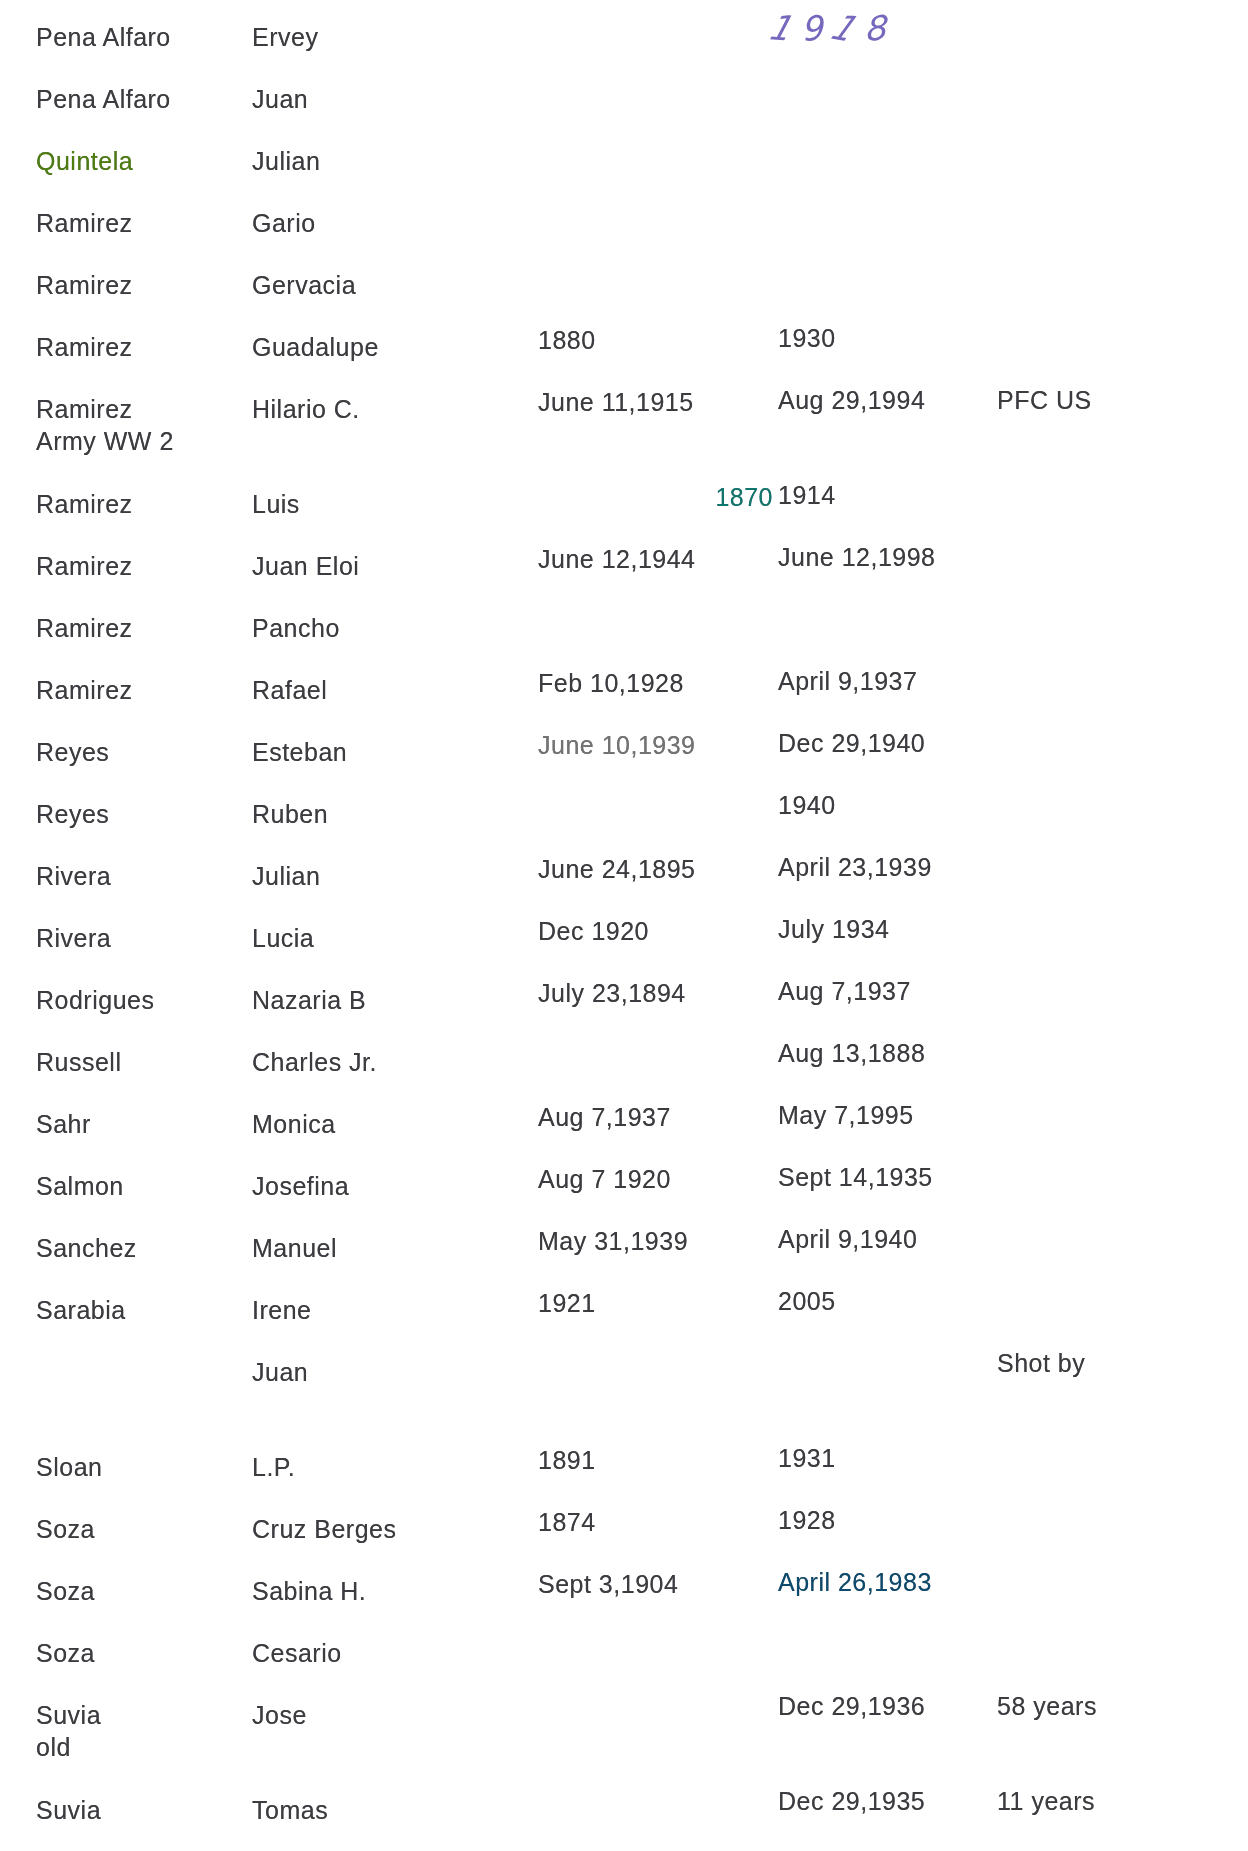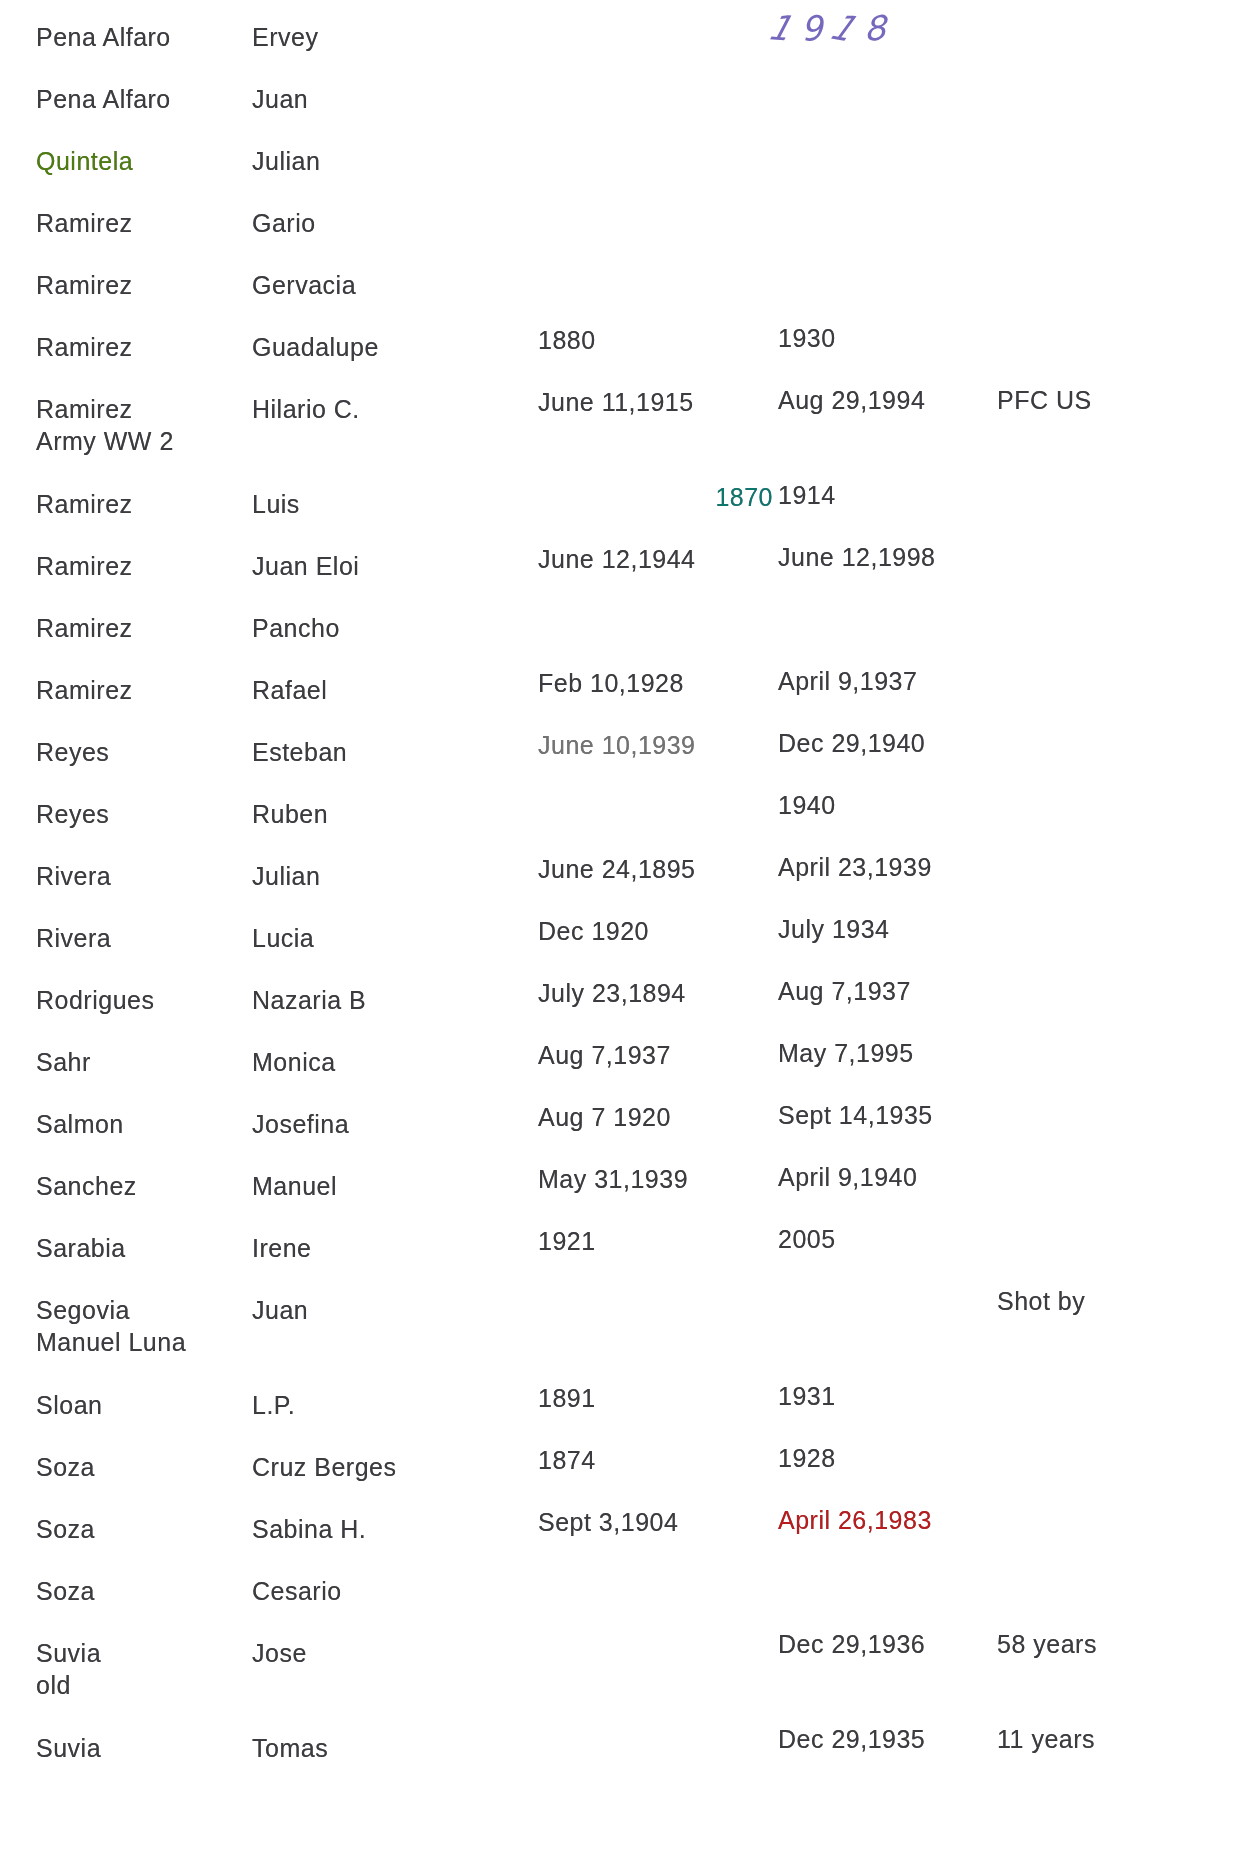--- a/index.html
+++ b/index.html
@@ -219,20 +219,30 @@
       <div class="l1">Rodrigues</div>
       <div class="l2"></div>
     </div>
     <div class="cell given" style="color: rgb(60, 60, 64);">Nazaria B</div>
     <div class="cell birth" style="color: rgb(60, 60, 64);">July 23,1894</div>
     <div class="cell death" style="color: rgb(60, 60, 64);">Aug 7,1937</div>
     <div class="cell note" style="color: rgb(60, 60, 64);"></div>
   </div>
       <div class="row">
     <div class="cell surname" style="color: rgb(60, 60, 64);">
+      <div class="l1">Russell</div>
+      <div class="l2"></div>
+    </div>
+    <div class="cell given" style="color: rgb(60, 60, 64);">Charles Jr.</div>
+    <div class="cell birth" style="color: rgb(60, 60, 64);"></div>
+    <div class="cell death" style="color: rgb(60, 60, 64);">Aug 13,1888</div>
+    <div class="cell note" style="color: rgb(60, 60, 64);"></div>
+  </div>
+      <div class="row">
+    <div class="cell surname" style="color: rgb(60, 60, 64);">
       <div class="l1">Sahr</div>
       <div class="l2"></div>
     </div>
     <div class="cell given" style="color: rgb(60, 60, 64);">Monica</div>
     <div class="cell birth" style="color: rgb(60, 60, 64);">Aug 7,1937</div>
     <div class="cell death" style="color: rgb(60, 60, 64);">May 7,1995</div>
     <div class="cell note" style="color: rgb(60, 60, 64);"></div>
   </div>
       <div class="row">
     <div class="cell surname" style="color: rgb(60, 60, 64);">
@@ -258,24 +268,20 @@
     <div class="cell surname" style="color: rgb(60, 60, 64);">
       <div class="l1">Sarabia</div>
       <div class="l2"></div>
     </div>
     <div class="cell given" style="color: rgb(60, 60, 64);">Irene</div>
     <div class="cell birth" style="color: rgb(60, 60, 64);">1921</div>
     <div class="cell death" style="color: rgb(60, 60, 64);">2005</div>
     <div class="cell note" style="color: rgb(60, 60, 64);"></div>
   </div>
       <div class="row two-line">
-    <div class="cell surname" style="color: rgb(60, 60, 64);">
-      <div class="l1">Segovia</div>
-      <div class="l2">Manuel Luna</div>
-    </div>
     <div class="cell given" style="color: rgb(60, 60, 64);">Juan</div>
     <div class="cell birth" style="color: rgb(60, 60, 64);"></div>
     <div class="cell death" style="color: rgb(60, 60, 64);"></div>
     <div class="cell note" style="color: rgb(60, 60, 64);">Shot by</div>
   </div>
       <div class="row">
     <div class="cell surname" style="color: rgb(60, 60, 64);">
       <div class="l1">Sloan</div>
       <div class="l2"></div>
     </div>
@@ -294,21 +300,21 @@
     <div class="cell death" style="color: rgb(60, 60, 64);">1928</div>
     <div class="cell note" style="color: rgb(60, 60, 64);"></div>
   </div>
       <div class="row">
     <div class="cell surname" style="color: rgb(60, 60, 64);">
       <div class="l1">Soza</div>
       <div class="l2"></div>
     </div>
     <div class="cell given" style="color: rgb(60, 60, 64);">Sabina H.</div>
     <div class="cell birth" style="color: rgb(60, 60, 64);">Sept 3,1904</div>
-    <div class="cell death" style="color: #b91c1c;">April 26,1983</div>
+    <div class="cell death" style="color: #0c4a6e;">April 26,1983</div>
     <div class="cell note" style="color: rgb(60, 60, 64);"></div>
   </div>
       <div class="row">
     <div class="cell surname" style="color: rgb(60, 60, 64);">
       <div class="l1">Soza</div>
       <div class="l2"></div>
     </div>
     <div class="cell given" style="color: rgb(60, 60, 64);">Cesario</div>
     <div class="cell birth" style="color: rgb(60, 60, 64);"></div>
     <div class="cell death" style="color: rgb(60, 60, 64);"></div>

